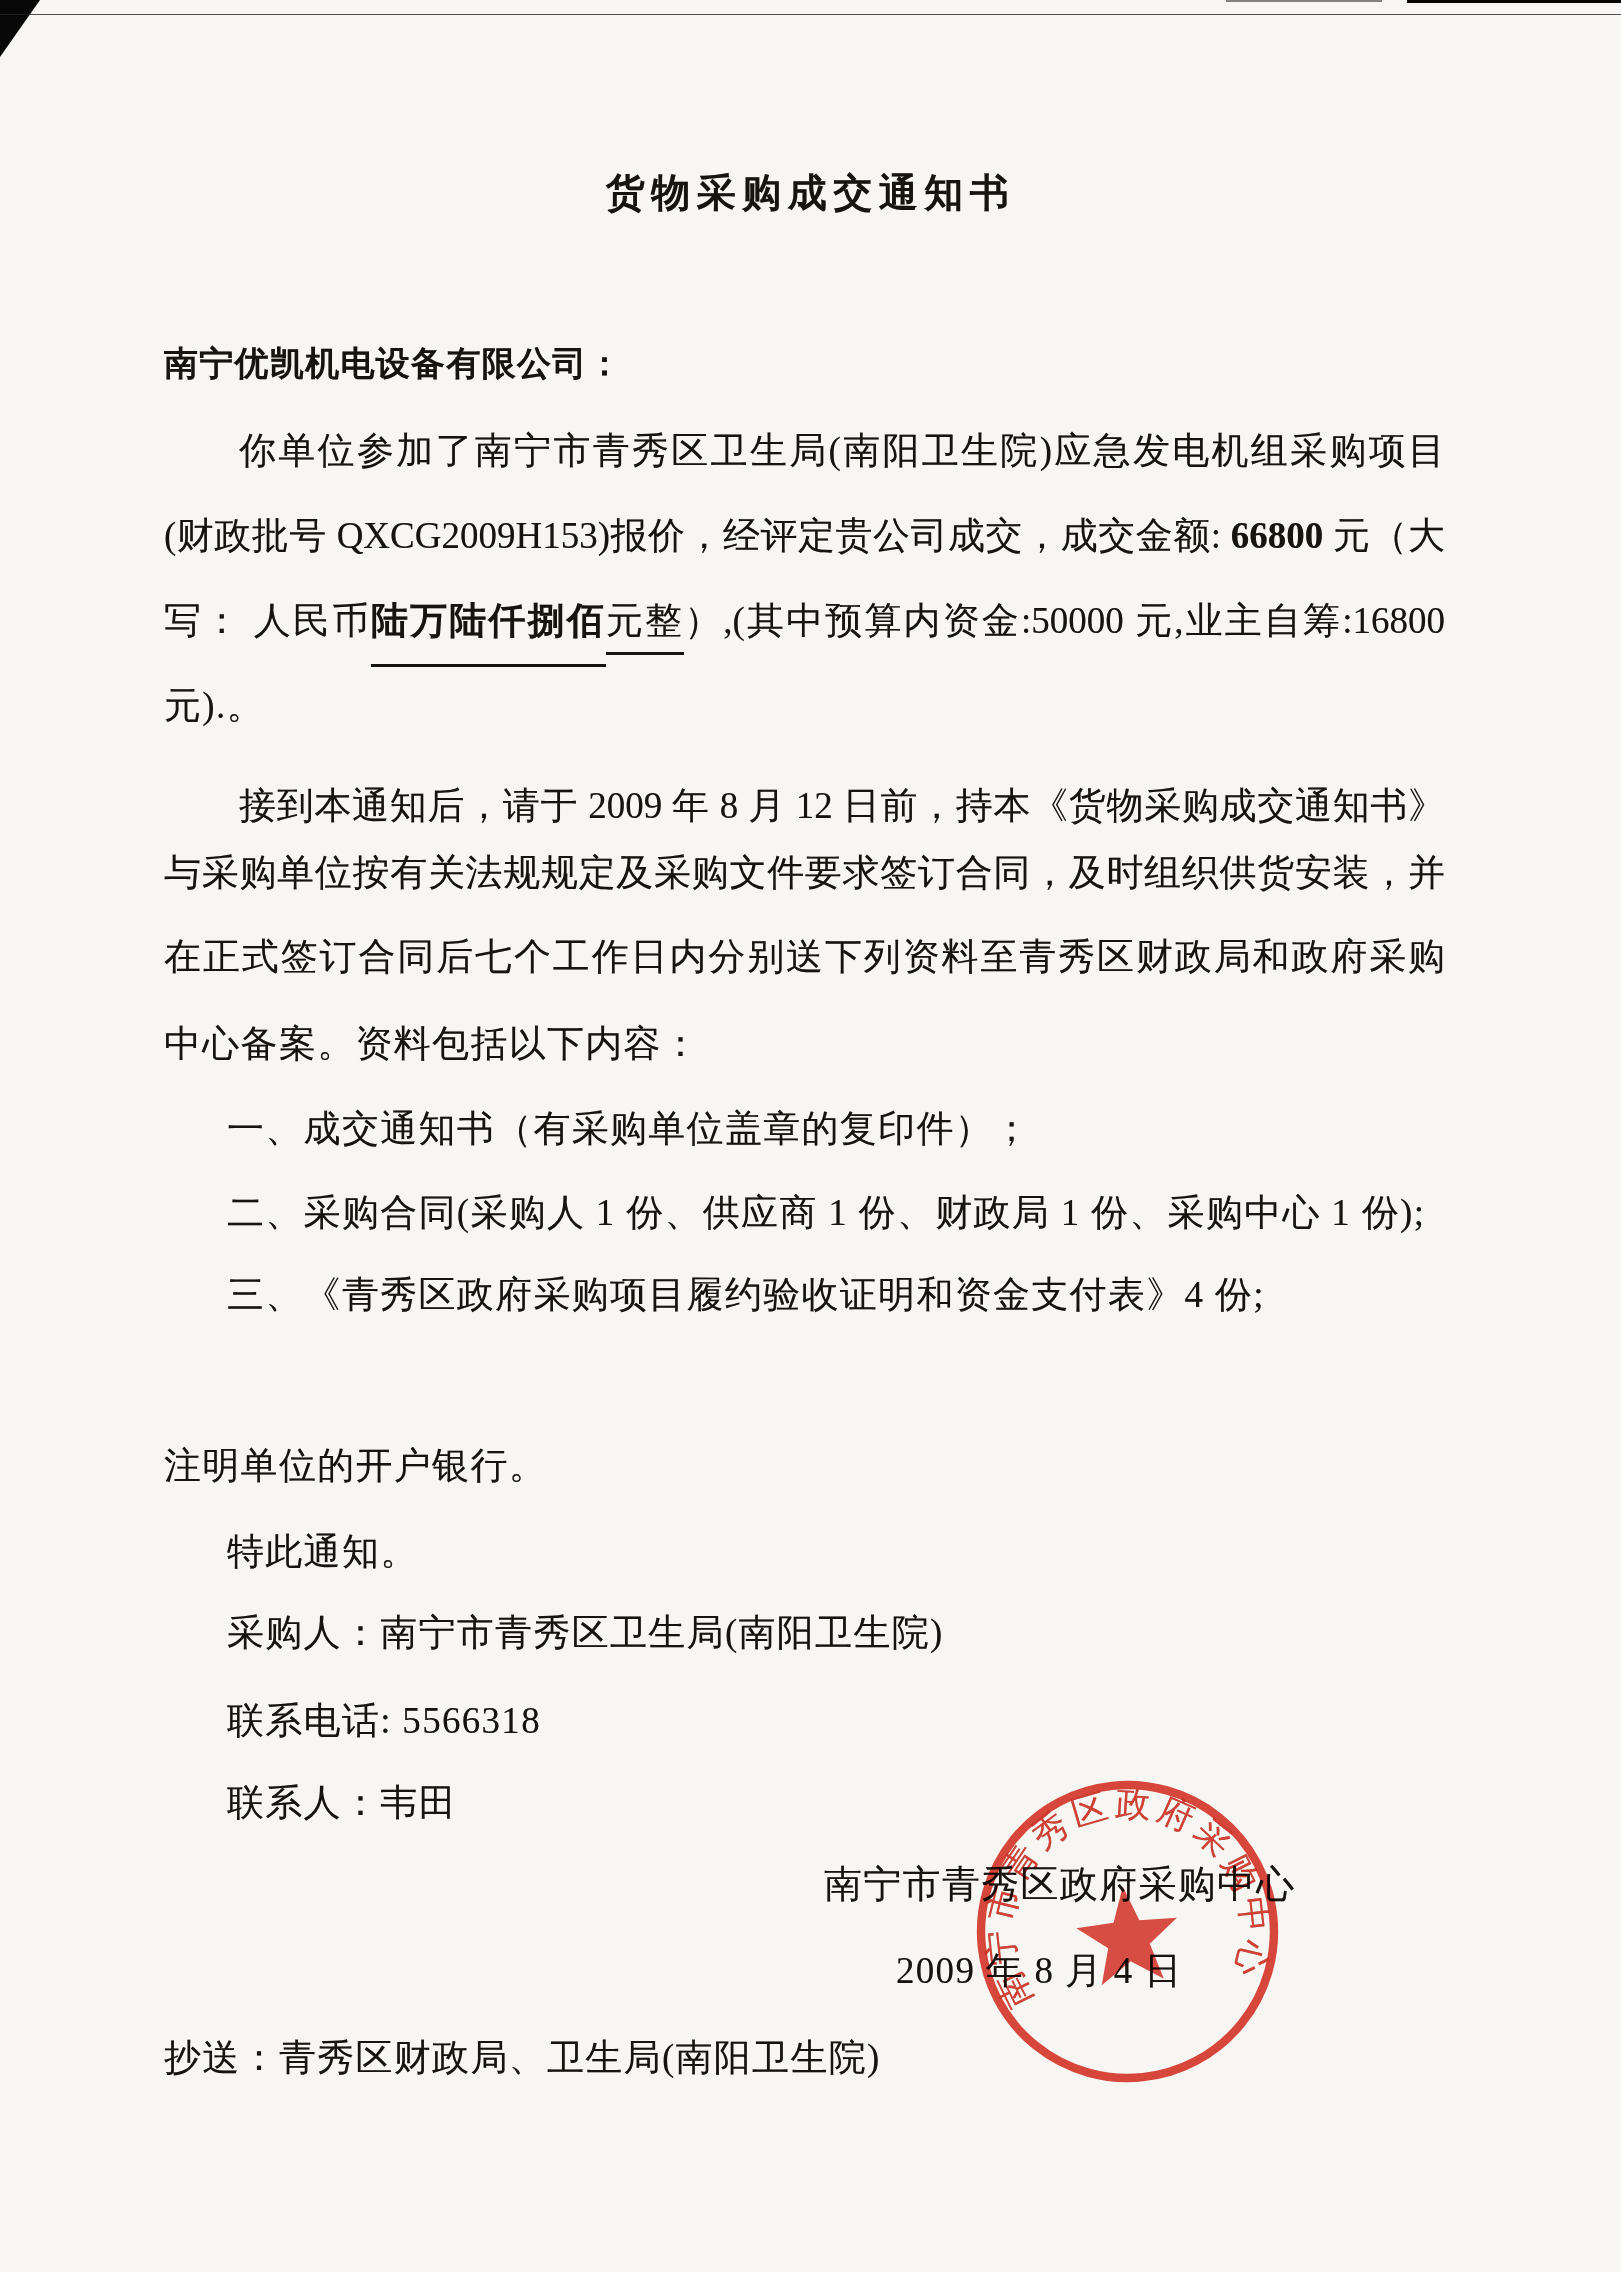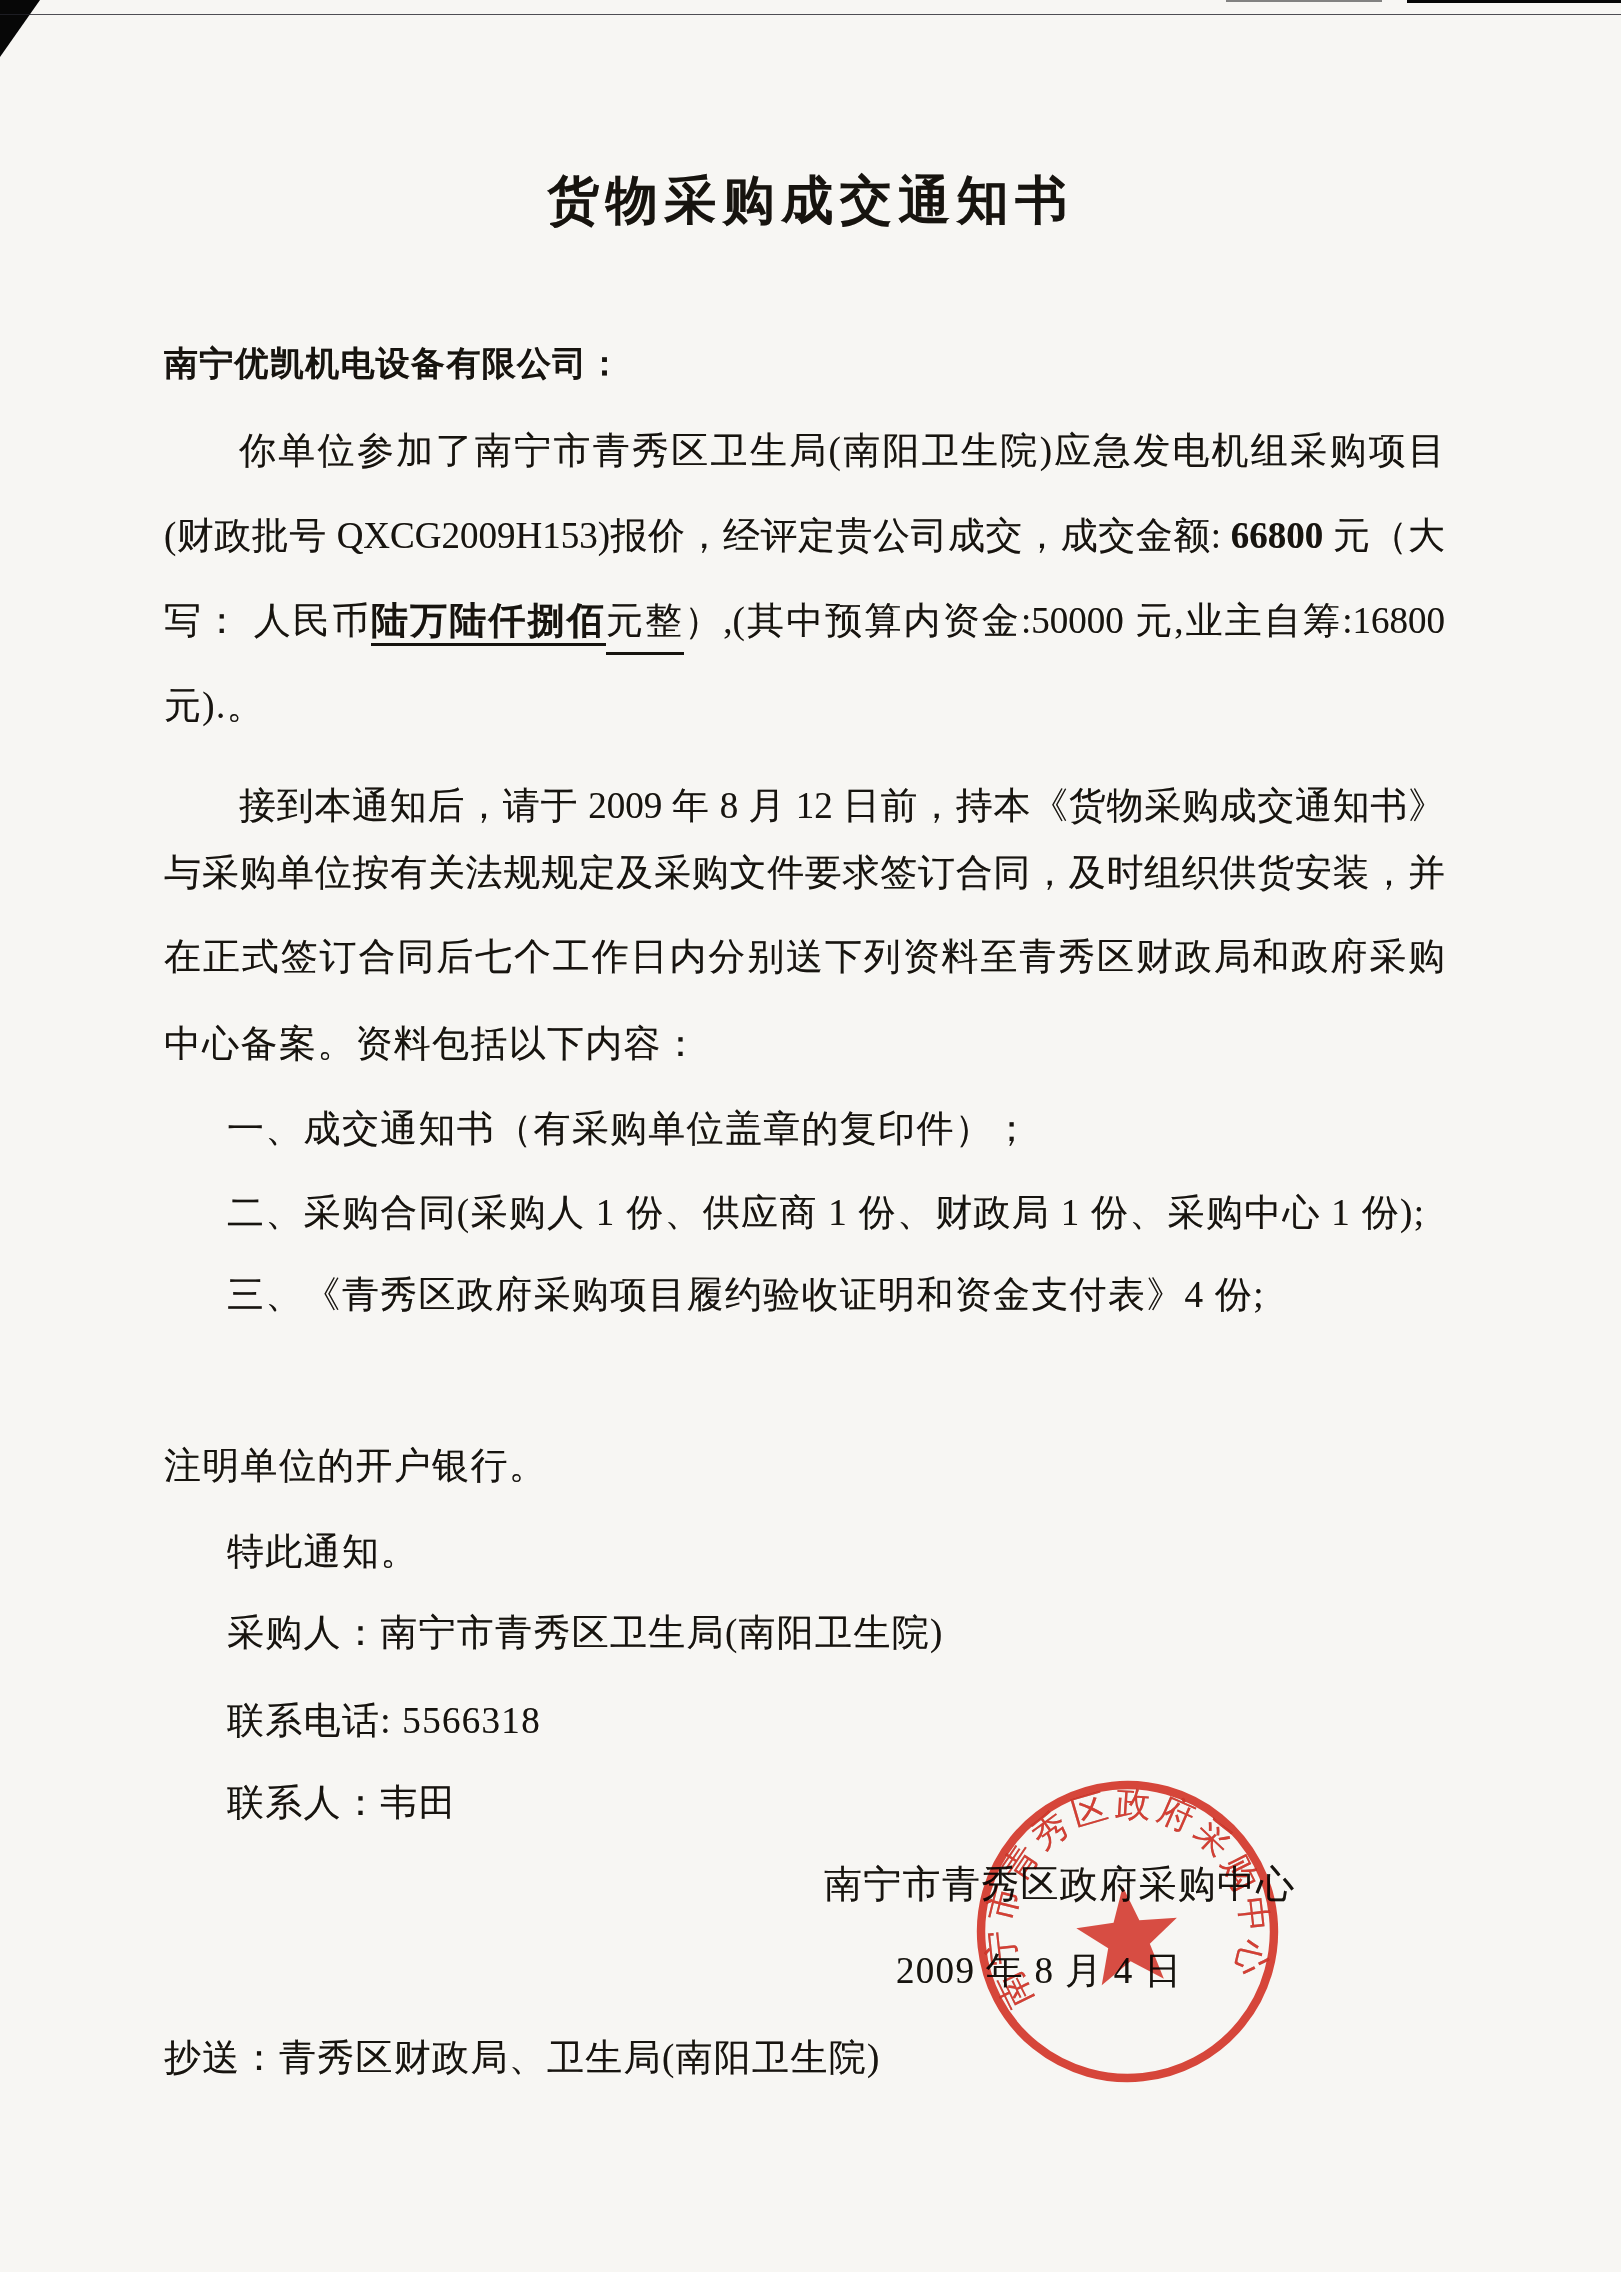--- a/index.html
+++ b/index.html
@@ -15,25 +15,25 @@
     font-size:37px; line-height:1.3; letter-spacing:1.3px; white-space:nowrap;
   }
   .fill {
     white-space:normal; letter-spacing:0;
     text-align:justify; text-align-last:justify;
   }
   .ind { text-indent:75px; }
   .sub { left:227px; width:1218px; }
   .title {
     position:absolute; top:166px; left:32px; width:1557px;
-    text-align:center; font-size:52px; font-weight:700; letter-spacing:6.5px;
+    text-align:center; font-size:39px; font-weight:700; letter-spacing:6.5px;
   }
   .company { font-weight:700; font-family:"Liberation Sans","DejaVu Sans",sans-serif; font-size:34px; }
   .b { font-weight:700; }
-  .u1 { font-weight:700; border-bottom:3.9px solid #17140f; padding-bottom:2px; }
+  .u1 { font-weight:700; border-bottom:3.9px solid #17140f; padding-bottom:23px; }
   .u2 { border-bottom:3.9px solid #17140f; padding-bottom:11px; }
   .sig-org { position:absolute; left:824px; top:1859px; font-size:38px; letter-spacing:1.3px; white-space:nowrap; }
   .sig-date { position:absolute; left:896px; top:1946px; font-size:37px; letter-spacing:1.3px; white-space:nowrap; }
   .stamp {
     position:absolute; left:959px; top:1763px; width:337px; height:337px;
     mix-blend-mode:multiply; opacity:.93; transform:rotate(-6deg);
   }
   .stamp text { font-family:"Liberation Serif","DejaVu Serif",serif; }
   
   .art-tl { position:absolute; top:0; left:0; width:0; height:0;

